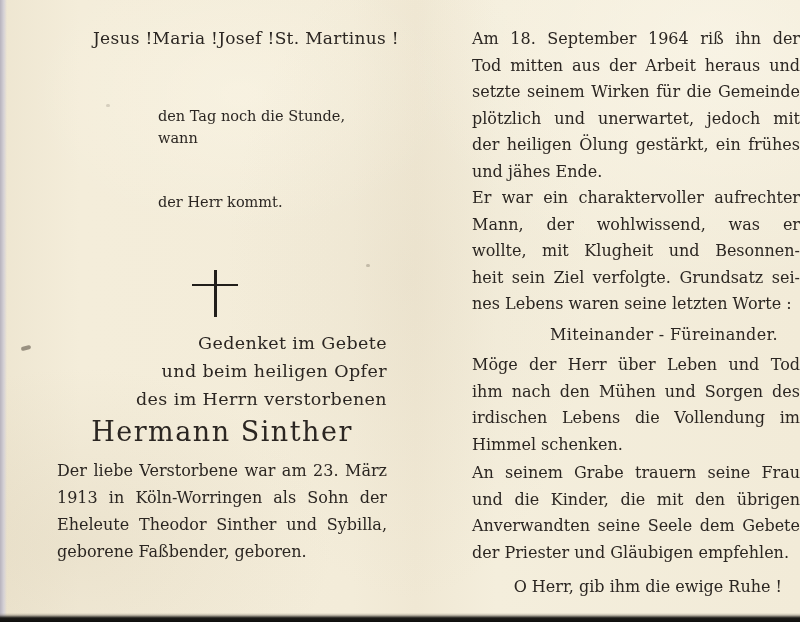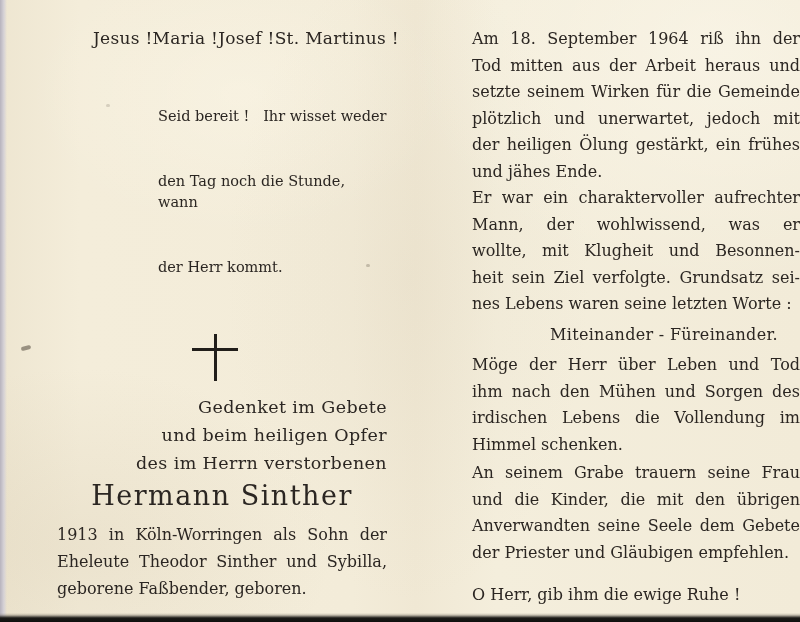--- a/index.html
+++ b/index.html
@@ -64,21 +64,21 @@
     font-size: 27px; letter-spacing: 1.5px; line-height: 34px;
   }
   .para { font-size: 16px; line-height: 27px; }
   .col-left  .para { margin-top: 8px; }
   .pline { text-align: justify; text-align-last: justify; }
   .pline.plain { text-align: left; text-align-last: left; white-space: pre-wrap; }
   .rp { margin-top: 0; line-height: 26.5px; }
   .motto { margin-top: 4px; font-size: 16px; line-height: 26.5px; text-align: right; padding-right: 22px; letter-spacing: 0.3px; }
   .bp { margin-top: 4px; }
   .mp { margin-top: 2px; }
-  .closing { margin-top: 16px; font-size: 16px; line-height: 26.5px; text-align: left; padding-right: 18px; }
+  .closing { margin-top: 8px; font-size: 16px; line-height: 26.5px; text-align: right; padding-right: 18px; }
 </style>
 </head>
 <body>
 
 <div class="paper"></div>
 <div class="edge-left"></div>
 <div class="edge-bottom"></div>
 <div class="speck speck-1"></div>
 <div class="speck speck-2"></div>
 <div class="speck speck-3"></div>
@@ -86,36 +86,36 @@
 <div class="col col-left">
 
   <div class="invocation">
     <span>Jesus !</span>
     <span>Maria !</span>
     <span>Josef !</span>
     <span>St. Martinus !</span>
   </div>
 
   <div class="admonition">
-    <div>Seid bereit !   Ihr wisset weder</div>
     <div>den Tag noch die Stunde, wann</div>
     <div>der Herr kommt.</div>
   </div>
 
   <div class="cross"></div>
 
   <div class="memorial">
     <div>Gedenket im Gebete</div>
     <div>und beim heiligen Opfer</div>
     <div>des im Herrn verstorbenen</div>
   </div>
 
   <div class="name">Hermann Sinther</div>
 
   <div class="para">
+    <div class="pline">Der liebe Verstorbene war am 23. März</div>
     <div class="pline">1913 in Köln-Worringen als Sohn der</div>
     <div class="pline">Eheleute Theodor Sinther und Sybilla,</div>
     <div class="pline plain">geborene Faßbender, geboren.</div>
   </div>
 
 </div>
 
 <div class="col col-right">
 
   <div class="para rp">

